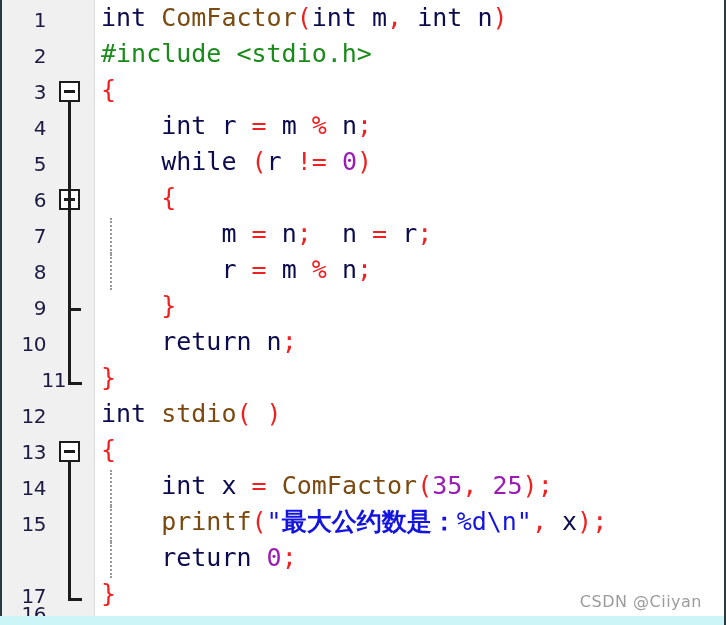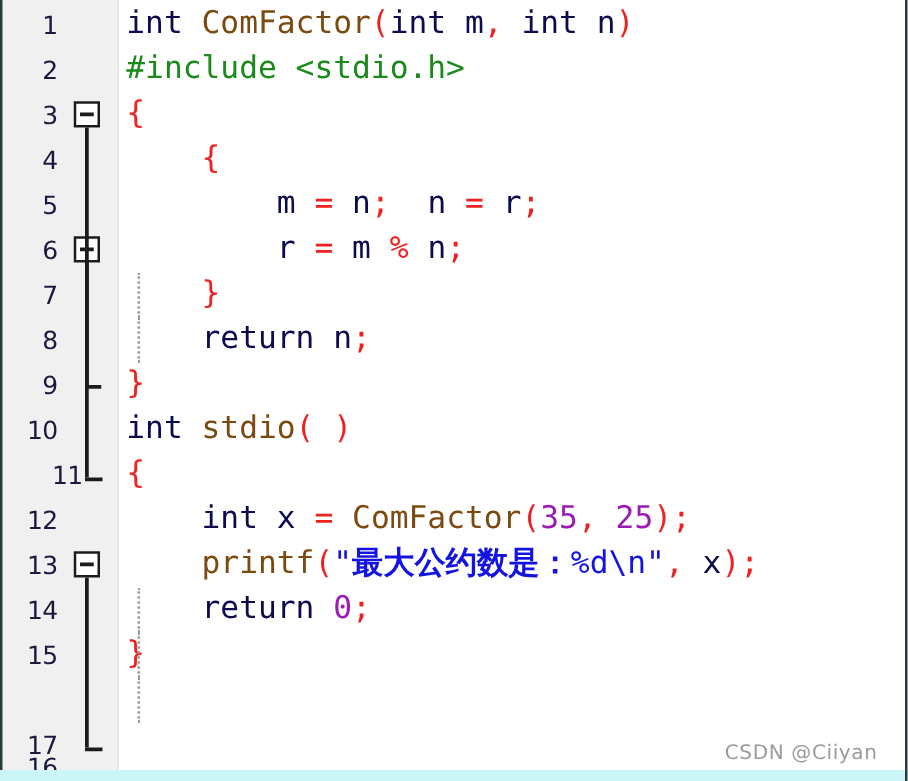--- a/index.html
+++ b/index.html
@@ -127,20 +127,22 @@
         <div class="fold-end" style="top: 382px;"></div>
         <div class="fold-end" style="top: 598px;"></div>
       </div>
   </div>
 
   <div id="code">
     <div id="lines-host">
         <div class="line"><span class="kw">int</span><span class="id"> </span><span class="fn">ComFactor</span><span class="op">(</span><span class="kw">int</span><span class="id"> </span><span class="id">m</span><span class="op">,</span><span class="id"> </span><span class="kw">int</span><span class="id"> </span><span class="id">n</span><span class="op">)</span></div>
         <div class="line"><span class="pre">#include &lt;stdio.h&gt;</span></div>
         <div class="line"><span class="op">{</span></div>
+        <div class="line"><span class="id">    </span><span class="kw">int</span><span class="id"> </span><span class="id">r</span><span class="id"> </span><span class="op">=</span><span class="id"> </span><span class="id">m</span><span class="id"> </span><span class="op">%</span><span class="id"> </span><span class="id">n</span><span class="op">;</span></div>
+        <div class="line"><span class="id">    </span><span class="kw">while</span><span class="id"> </span><span class="op">(</span><span class="id">r</span><span class="id"> </span><span class="op">!=</span><span class="id"> </span><span class="num">0</span><span class="op">)</span></div>
         <div class="line"><span class="id">    </span><span class="op">{</span></div>
         <div class="line"><span class="id">        </span><span class="id">m</span><span class="id"> </span><span class="op">=</span><span class="id"> </span><span class="id">n</span><span class="op">;</span><span class="id">  </span><span class="id">n</span><span class="id"> </span><span class="op">=</span><span class="id"> </span><span class="id">r</span><span class="op">;</span></div>
         <div class="line"><span class="id">        </span><span class="id">r</span><span class="id"> </span><span class="op">=</span><span class="id"> </span><span class="id">m</span><span class="id"> </span><span class="op">%</span><span class="id"> </span><span class="id">n</span><span class="op">;</span></div>
         <div class="line"><span class="id">    </span><span class="op">}</span></div>
         <div class="line"><span class="id">    </span><span class="kw">return</span><span class="id"> </span><span class="id">n</span><span class="op">;</span></div>
         <div class="line"><span class="op">}</span></div>
         <div class="line"><span class="kw">int</span><span class="id"> </span><span class="fn">stdio</span><span class="op">(</span><span class="id"> </span><span class="op">)</span></div>
         <div class="line"><span class="op">{</span></div>
         <div class="line"><span class="id">    </span><span class="kw">int</span><span class="id"> </span><span class="id">x</span><span class="id"> </span><span class="op">=</span><span class="id"> </span><span class="fn">ComFactor</span><span class="op">(</span><span class="num">35</span><span class="op">,</span><span class="id"> </span><span class="num">25</span><span class="op">)</span><span class="op">;</span></div>
         <div class="line"><span class="id">    </span><span class="fn">printf</span><span class="op">(</span><span class="str">"</span><span class="cjk">最大公约数是：</span><span class="str">%d\n"</span><span class="op">,</span><span class="id"> </span><span class="id">x</span><span class="op">)</span><span class="op">;</span></div>

